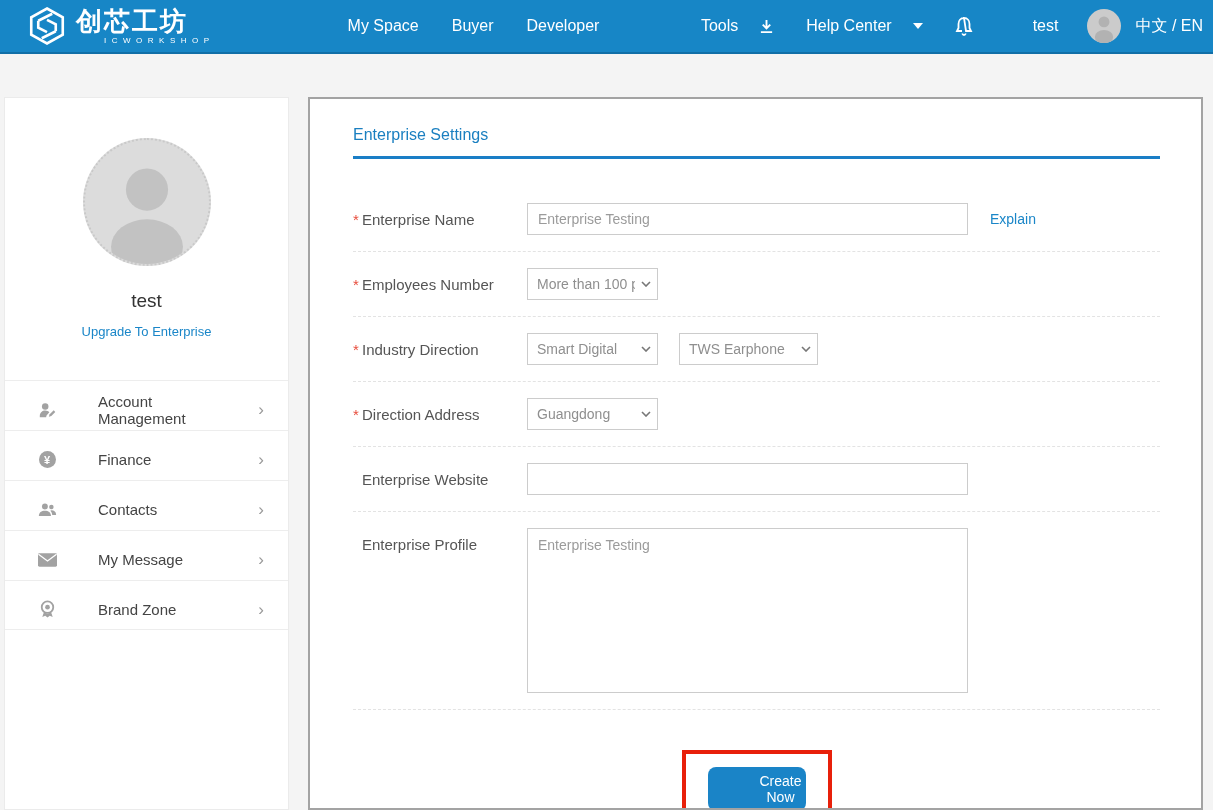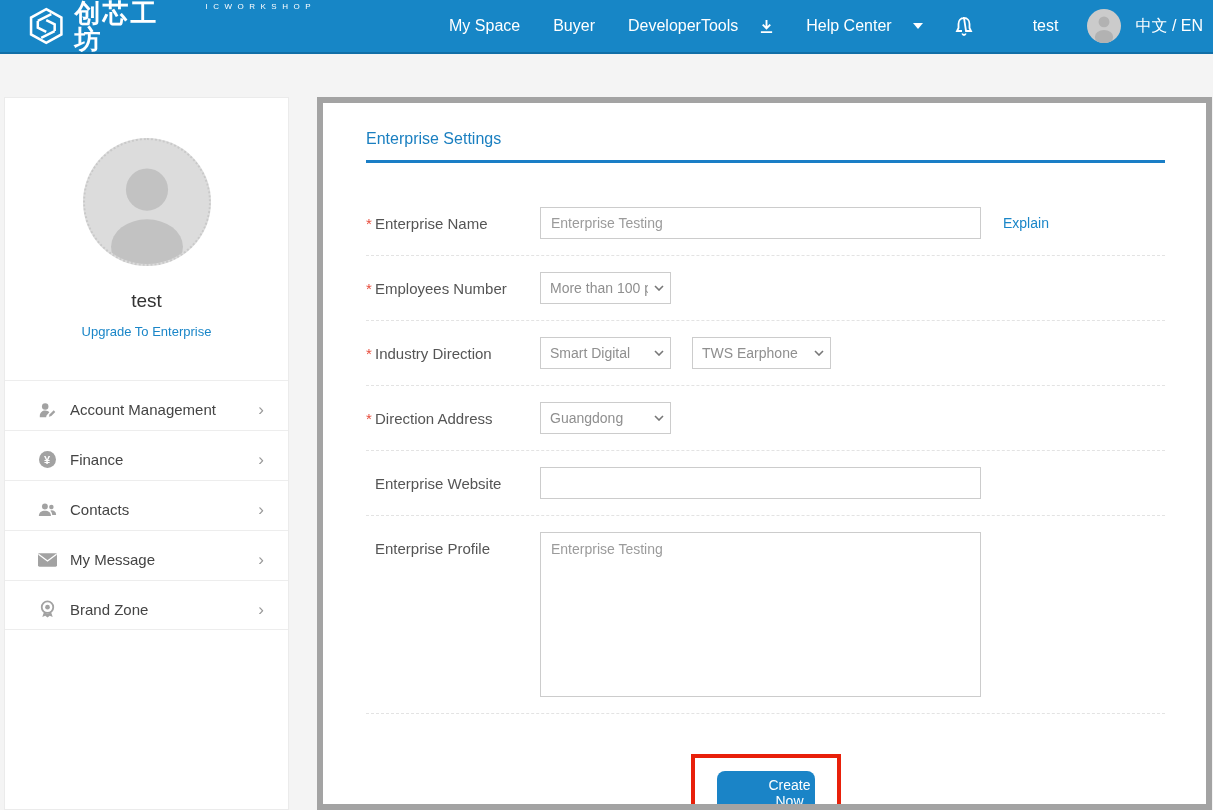--- a/index.html
+++ b/index.html
@@ -5,47 +5,47 @@
   * { margin:0; padding:0; box-sizing:border-box; }
   html,body { width:1213px; height:810px; overflow:hidden;
     font-family:"Liberation Sans", sans-serif; background:#f4f4f4; }
 
   
   .navbar { position:absolute; top:0; left:0; right:0; height:54px;
     background:#1786c6; border-bottom:2px solid #116fa7;
     display:flex; align-items:center; color:#fff; padding:0 10px 0 26px; }
   .logo { display:flex; align-items:center; cursor:pointer; }
   .logo-mark { width:42px; height:42px; margin-right:8px; }
-  .logo-text { display:flex; flex-direction:row; line-height:1; }
+  .logo-text { display:flex; flex-direction:column; line-height:1; }
   .logo-title { font-size:26px; font-weight:bold; letter-spacing:2px; }
   .logo-subtitle { font-size:8px; letter-spacing:5.5px; margin-top:3px;padding-left:28px; }
   .nav-links { display:flex; gap:33px; margin-left:133px; }
   .nav-link { font-size:16px; cursor:pointer; white-space:nowrap; }
   .nav-right { display:flex; align-items:center; margin-left:auto; }
   .nav-item { font-size:16px; display:flex; align-items:center; gap:21px; cursor:pointer; white-space:nowrap; }
   .gap32 { margin-left:32px; } .gap60 { margin-left:60px; } .gap14 { margin-left:14px; }
   .nav-avatar { width:34px; height:34px; border-radius:50%; background:#cbcbcb;
     overflow:hidden; margin-left:8px; cursor:pointer; flex:none; }
 
   
   .sidebar { position:absolute; left:4px; top:97px; width:285px; bottom:0;
     background:#fff; border:1px solid #ebebeb; text-align:center; }
-  .main { position:absolute; left:317px; top:97px; width:895px; bottom:0;
-    background:#fff; border:6px solid #a3a3a3; padding:27px 41px 0 43px; overflow:hidden; }
+  .main { position:absolute; left:308px; top:97px; width:895px; bottom:0;
+    background:#fff; border:2px solid #a3a3a3; padding:27px 41px 0 43px; overflow:hidden; }
 
   
   .profile { padding-top:40px; }
   .big-avatar { width:128px; height:128px; border-radius:50%; background:#dcdcdc;
     border:2px dotted #c9c9c9; overflow:hidden; margin:0 auto; }
   .profile-name { margin-top:24px; font-size:19px; color:#333; }
   .upgrade-link { display:inline-block; margin-top:12px; font-size:13px;
     color:#1a86c8; cursor:pointer; text-decoration:none; }
   .menu { margin-top:40px; text-align:left; }
   .menu-item { height:50px; display:flex; align-items:center; padding:8px 24px 0 32px;
-    border-top:1px solid #ededed; cursor:pointer; }
+    border-top:1px solid #ededed; cursor:pointer;gap:28px; }
   .menu-item:last-child { border-bottom:1px solid #ededed; }
   .menu-icon { width:20px; height:18px; flex:none; display:flex; align-items:center; justify-content:center; }
   .menu-label { font-size:15px; color:#444; margin-left:13px; }
   .menu-chevron { margin-left:auto; color:#999; font-size:17px; line-height:1; }
   .coin { width:17px; height:17px; border-radius:50%; background:#a2a2a2; color:#fff;
     font-size:11px; font-weight:bold; display:flex; align-items:center; justify-content:center; }
 
   
   .page-title { font-size:16px; color:#1a7fc0; }
   .title-underline { height:3px; background:#1a7ec6; margin-top:12px; }

